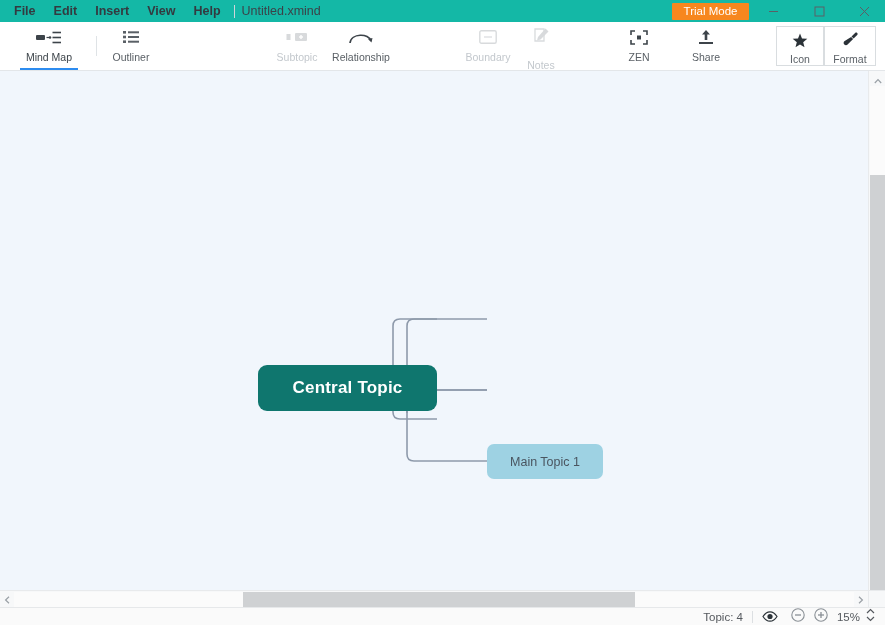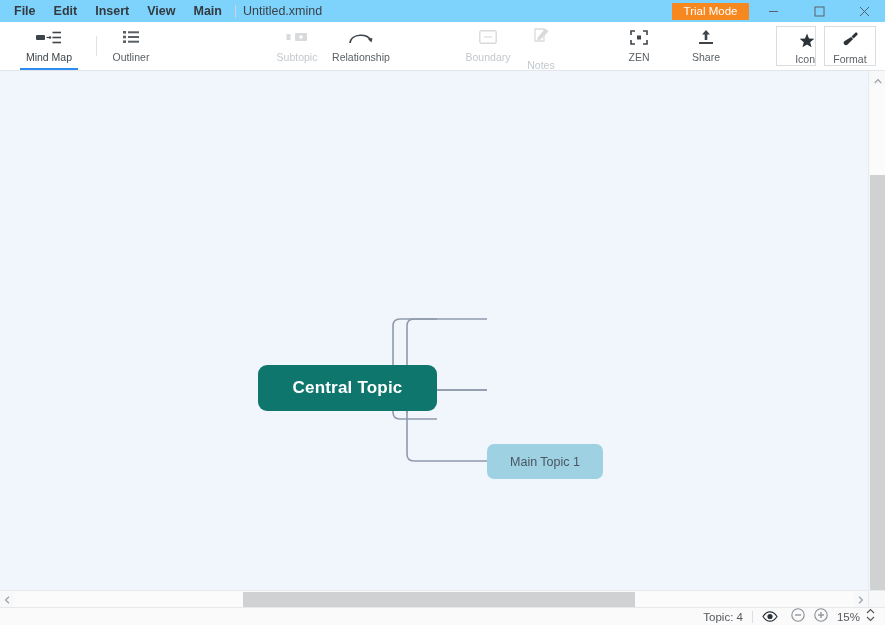--- a/index.html
+++ b/index.html
@@ -7,21 +7,21 @@
     width: 885px; height: 625px;
     font-family: "Liberation Sans", sans-serif;
     background: #ffffff;
     overflow: hidden;
   }
   #app { position: relative; width: 885px; height: 625px; background: #fff; }
 
   
   .menubar {
     position: absolute; top: 0; left: 0; width: 885px; height: 22px;
-    background: #7dd3fc; display: flex; align-items: center;
+    background: #14b8a6; display: flex; align-items: center;
   }
   .menu-item {
     font-size: 12.5px; font-weight: bold; color: #333a40;
     padding: 0 9px; line-height: 22px; cursor: default;
   }
   .menu-item:first-child { margin-left: 5px; }
   .menu-sep-v {
     width: 1px; height: 13px; background: #cfd4d9; margin: 0 7px 0 4px;
   }
   .file-title {
@@ -130,21 +130,21 @@
 </head>
 <body>
 
 <div id="app">
 
   <div class="menubar">
     <div class="menu-item">File</div>
     <div class="menu-item">Edit</div>
     <div class="menu-item">Insert</div>
     <div class="menu-item">View</div>
-    <div class="menu-item">Main</div>
+    <div class="menu-item">Help</div>
     <div class="menu-sep-v"></div>
     <div class="file-title">Untitled.xmind</div>
   </div>
 
   <div class="trial-badge">Trial Mode</div>
 
   <div class="winctrl" id="win-min">
     <span>
       <svg width="11" height="11" viewBox="0 0 11 11">
           <line x1="1" y1="5.5" x2="10" y2="5.5" stroke="#5a6066" stroke-width="1"></line>
@@ -260,21 +260,21 @@
     <div class="tb-btn" style="left:682px; width:48px;">
       <div class="tb-ico">
         <svg width="16" height="16" viewBox="0 0 16 16">
           <path d="M8 1 L12 5.5 H9.3 V11 H6.7 V5.5 H4 Z" fill="#3d444a"></path>
           <rect x="1" y="13" width="14" height="2" fill="#3d444a"></rect>
         </svg>
       </div>
       <div class="tb-lbl">Share</div>
     </div>
 
-    <div class="tb-box" style="left:776px; width:40px;align-items:flex-end;">
+    <div class="tb-box" style="left:776px; width:48px;">
       <div class="tb-ico">
         <svg width="16" height="15" viewBox="0 0 16 15">
           <path d="M8 0.5 L10 5.4 L15.3 5.8 L11.2 9.2 L12.5 14.3 L8 11.5 L3.5 14.3 L4.8 9.2 L0.7 5.8 L6 5.4 Z" fill="#2b3238"></path>
         </svg>
       </div>
       <div class="tb-lbl">Icon</div>
     </div>
 
     <div class="tb-box" style="left:824px; width:52px;">
       <div class="tb-ico">

